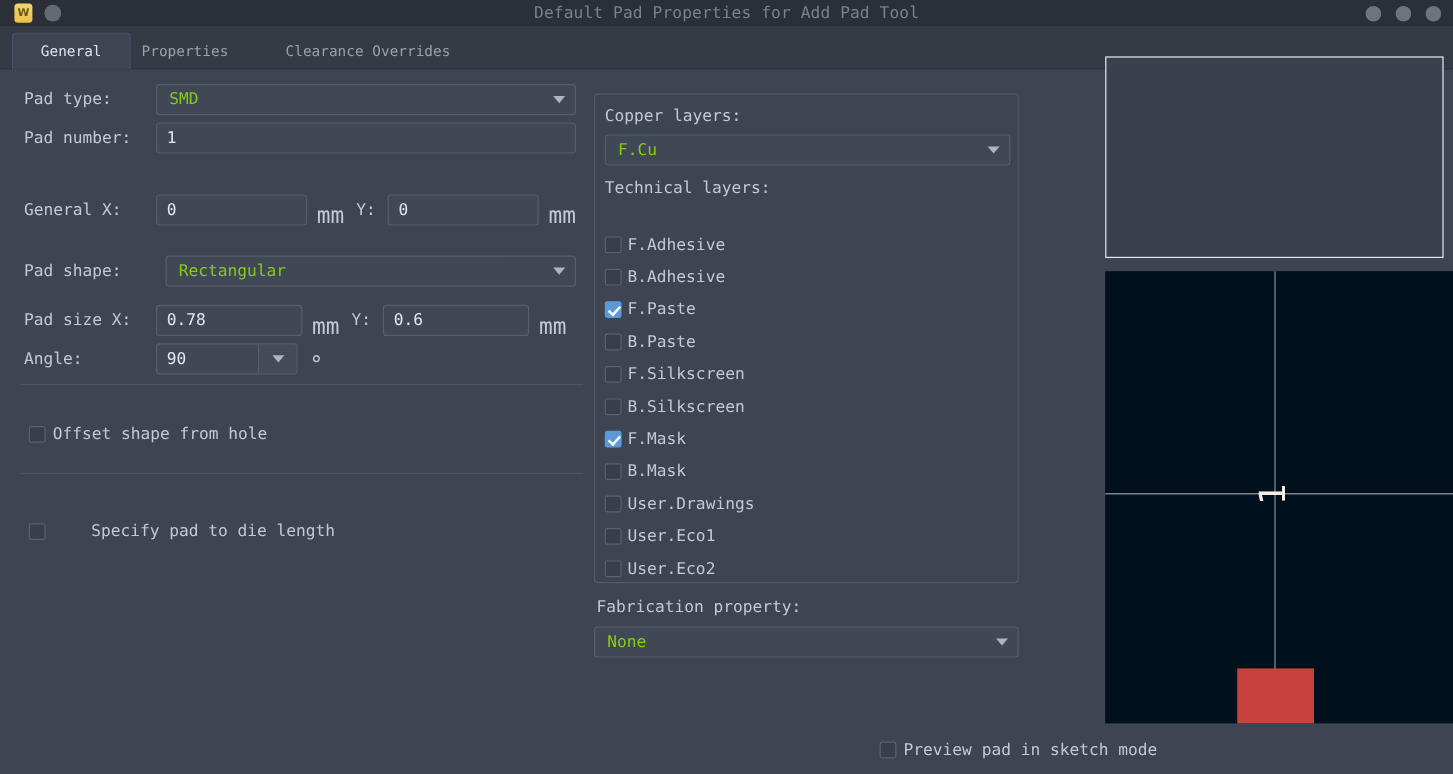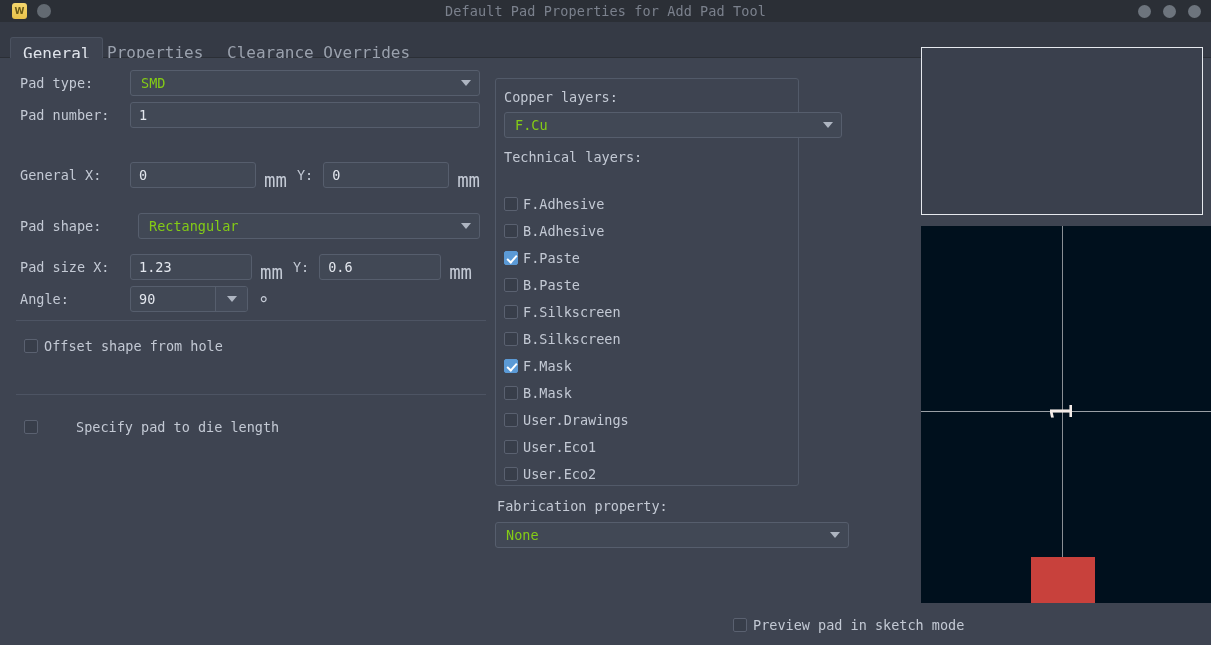--- a/index.html
+++ b/index.html
@@ -61,25 +61,25 @@
   
   .tabstrip {
     position: absolute;
     left: 0; top: 22px;
     width: 1211px; height: 36px;
     background: #353a45;
     border-bottom: 1px solid #2b2f36;
   }
   .tab {
     position: absolute;
-    top: 15px;
+    top: 5px;
     height: 31px;
-    padding: 0 12px;
+    padding: 0 23px;
     display: flex; align-items: center;
-    font-size: 16px;
+    font-size: 12px;
     color: #9aa1ad;
     font-family: "DejaVu Sans Mono", monospace;
   }
   .tab.active {
     background: #3e4451;
     color: #dfe3ea;
     border: 1px solid #4b5260;
     border-bottom: none;
     border-radius: 3px 3px 0 0;
   }
@@ -170,21 +170,21 @@
     background: #434a58;
   }
 
   .hr {
     position: absolute;
     height: 1px;
     background: #4d5463;
   }
 
   
-  .cbrow { position: absolute; display: flex; align-items: center; gap: 6px; }
+  .cbrow { position: absolute; display: flex; align-items: center; gap: 6px; margin-top: 16px; }
   .cb {
     width: 14px; height: 14px;
     border-radius: 2px;
     background: #383e4a;
     border: 1px solid #5a6170;
     flex: 0 0 auto;
     position: relative;
   }
   .cb.checked {
     background: #5b9ad6;
@@ -203,21 +203,21 @@
     font-size: 13.5px;
     color: #c3c9d4;
     font-family: "DejaVu Sans Mono", monospace;
     white-space: nowrap;
   }
 
   
   .layers-box {
     position: absolute;
     left: 495px; top: 20px;
-    width: 304px; height: 408px;
+    width: 354px; height: 408px;
     border: 1px solid #525a69;
     border-radius: 3px;
     background: #3e4451;
   }
   .group-title {
     position: absolute;
     font-size: 13.5px;
     color: #c3c9d4;
     font-family: "DejaVu Sans Mono", monospace;
   }
@@ -337,21 +337,21 @@
     <div class="row" style="left:10px; top:155px;">
       <div class="lbl" style="width:118px;">Pad shape:</div>
       <div class="combo" style="width:342px;">
         <span>Rectangular</span>
         <span class="caret"></span>
       </div>
     </div>
 
     <div class="row" style="left:10px; top:192px;">
       <div class="lbl" style="width:110px;">Pad size X:</div>
-      <div class="field" style="width:122px;">1.23</div>
+      <div class="field" style="width:122px;">0.78</div>
       <div class="unit" style="margin-left:8px;">mm</div>
       <div class="lbl" style="margin-left:10px;">Y:</div>
       <div class="field" style="width:122px; margin-left:10px;">0.6</div>
       <div class="unit" style="margin-left:8px;">mm</div>
     </div>
 
     <div class="row" style="left:10px; top:224px;">
       <div class="lbl" style="width:110px;">Angle:</div>
       <div class="spin-wrap">
         <div class="spin-val">90</div>

